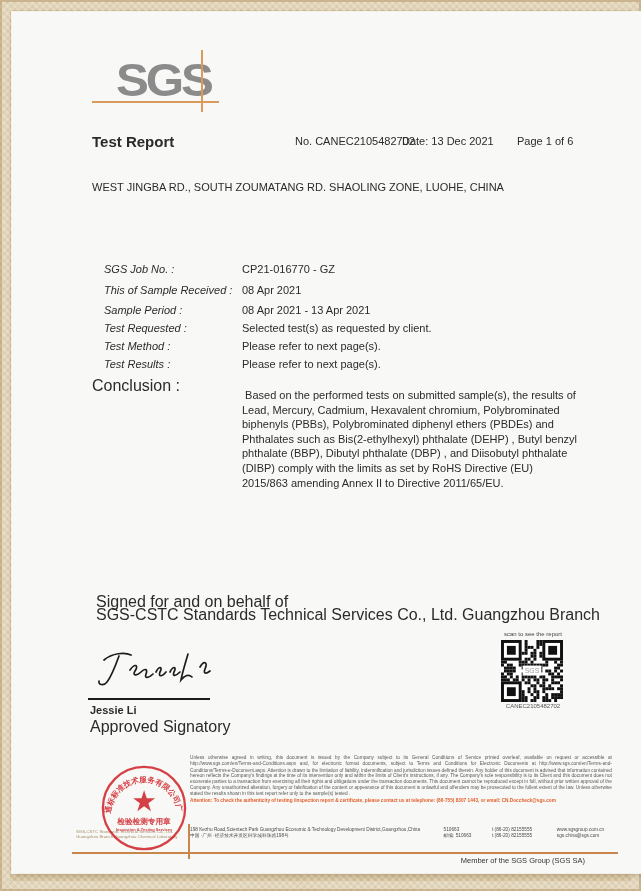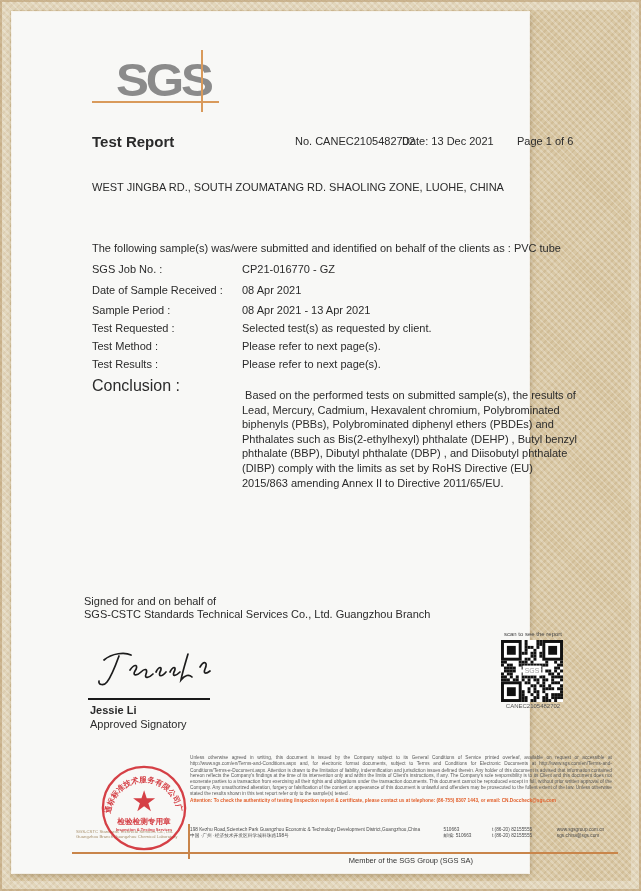--- a/index.html
+++ b/index.html
@@ -8,21 +8,21 @@
 
   .canvas {
     position:relative; width:641px; height:891px; overflow:hidden;
     background-color:#d9c8a5;
     background-image:
       repeating-linear-gradient(45deg, rgba(255,255,255,.22) 0 2px, transparent 2px 5px),
       repeating-linear-gradient(-45deg, rgba(166,130,76,.16) 0 2px, transparent 2px 5px);
     box-shadow: inset 0 0 0 2px rgba(172,138,86,.45), inset 0 0 0 10px rgba(255,255,255,.25);
   }
   .page {
-    position:absolute; left:12px; top:12px; width:517px; height:861px;
+    position:absolute; left:12px; top:12px; width:629px; height:861px;
     background:#f8f8f6;
     box-shadow: 0 0 0 1px rgba(255,255,255,.8), 1px 2px 6px rgba(120,95,55,.45);
   }
 
   
   .logo-text { position:absolute; left:104px; top:44px; font-size:47px; font-weight:700;
     color:#8b8b8b; letter-spacing:-3px; transform:scaleX(1.05); transform-origin:0 0; line-height:1; }
   .logo-hline { position:absolute; left:80px; top:89px; width:127px; height:2px; background:#d99a5b; }
   .logo-vline { position:absolute; left:189px; top:38px; width:2px; height:62px; background:#d99a5b; }
 
@@ -30,33 +30,33 @@
   .hdr { position:absolute; top:123px; font-size:11px; white-space:nowrap; }
   .hdr-title { left:80px; font-size:15px; font-weight:700; top:121px;text-align:center; }
   .hdr-no   { left:237px;margin-left:46px; }
   .hdr-date { left:390px; }
   .hdr-page { left:505px; }
 
   .client-line { position:absolute; left:80px; font-size:11px; white-space:nowrap; }
   .intro-line  { position:absolute; left:80px; top:230px; font-size:11px; white-space:nowrap; }
 
   .drow { position:absolute; left:80px; width:470px; font-size:11px; }
-  .drow .lab { position:absolute; left:0; white-space:nowrap; }
+  .drow .lab { position:absolute; left:12px; white-space:nowrap;font-style:italic; }
   .drow .val { position:absolute; left:150px; white-space:nowrap; }
 
   .concl-label { position:absolute; left:80px; top:365px; font-size:16px; }
   .concl-text  { position:absolute; left:230px; top:376px; width:336px; font-size:11px;
                  line-height:14.6px; white-space:pre-wrap; }
 
-  .signoff { position:absolute; left:72px; top:583px; font-size:11px; line-height:13px; }
+  .signoff { position:absolute; left:84px; top:583px; font-size:16px; line-height:13px; }
 
   .sig-svg { position:absolute; left:78px; top:636px; }
   .sig-line { position:absolute; left:76px; top:686px; width:122px; height:2px; background:#1a1a1a; }
   .sig-name { position:absolute; left:78px; top:692px; font-size:11px; font-weight:700; }
-  .sig-role { position:absolute; left:78px; top:706px; font-size:11px; }
+  .sig-role { position:absolute; left:78px; top:706px; font-size:16px; }
 
   
   .qr-caption { position:absolute; left:461px; top:619px; width:120px; text-align:center; font-size:6px; color:#444; }
   .qr-box { position:absolute; left:489px; top:628px; width:62px; height:62px; background:#fff; }
   .qr-box svg { display:block; width:62px; height:62px; }
   .qr-code-text { position:absolute; left:461px; top:691px; width:120px; text-align:center; font-size:6px; color:#555; }
 
   
   .legal-wrap { position:absolute; left:178px; top:743px; width:422px; }
   .legal-inner { width:767px; transform:scale(.55); transform-origin:0 0;
@@ -91,28 +91,27 @@
     <div class="logo-hline"></div>
     <div class="logo-vline"></div>
 
     <div class="hdr hdr-title">Test Report</div>
     <div class="hdr hdr-no">No. CANEC2105482702</div>
     <div class="hdr hdr-date">Date: 13 Dec 2021</div>
     <div class="hdr hdr-page">Page 1 of 6</div>
 
     <div class="client-line" style="top:169px;">WEST JINGBA RD., SOUTH ZOUMATANG RD. SHAOLING ZONE, LUOHE, CHINA</div>
 
-    <div class="intro-line">The following sample(s) was/were submitted and identified on behalf of the clients as : PVC tube</div>
 
     <div class="drow" style="top:251px;">
       <span class="lab">SGS Job No. :</span>
       <span class="val">CP21-016770 - GZ</span>
     </div>
     <div class="drow" style="top:272px;">
-      <span class="lab">Date of Sample Received :</span>
+      <span class="lab">This of Sample Received :</span>
       <span class="val">08 Apr 2021</span>
     </div>
     <div class="drow" style="top:292px;">
       <span class="lab">Sample Period :</span>
       <span class="val">08 Apr 2021 - 13 Apr 2021</span>
     </div>
     <div class="drow" style="top:310px;">
       <span class="lab">Test Requested :</span>
       <span class="val">Selected test(s) as requested by client.</span>
     </div>

